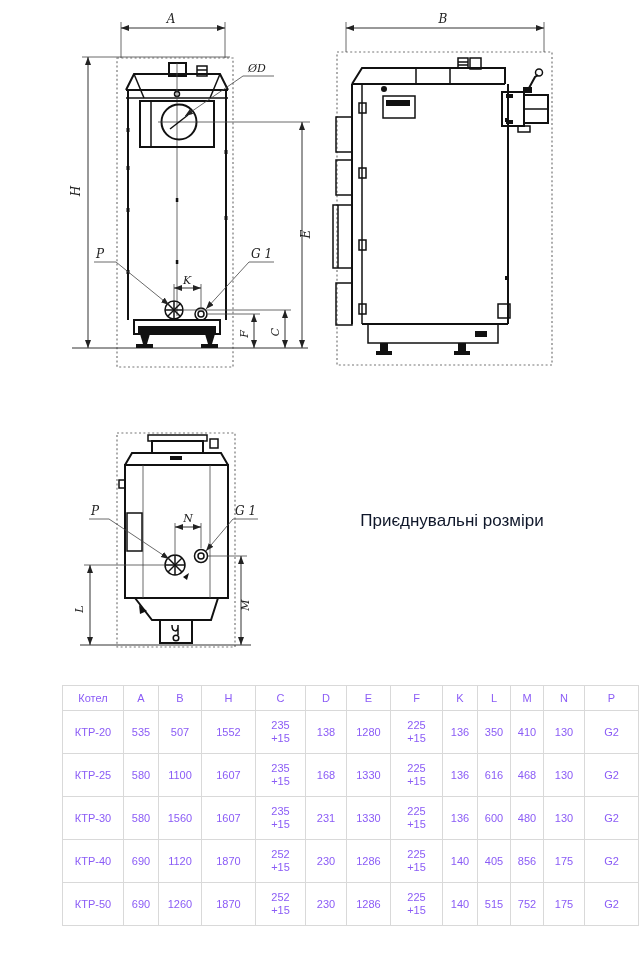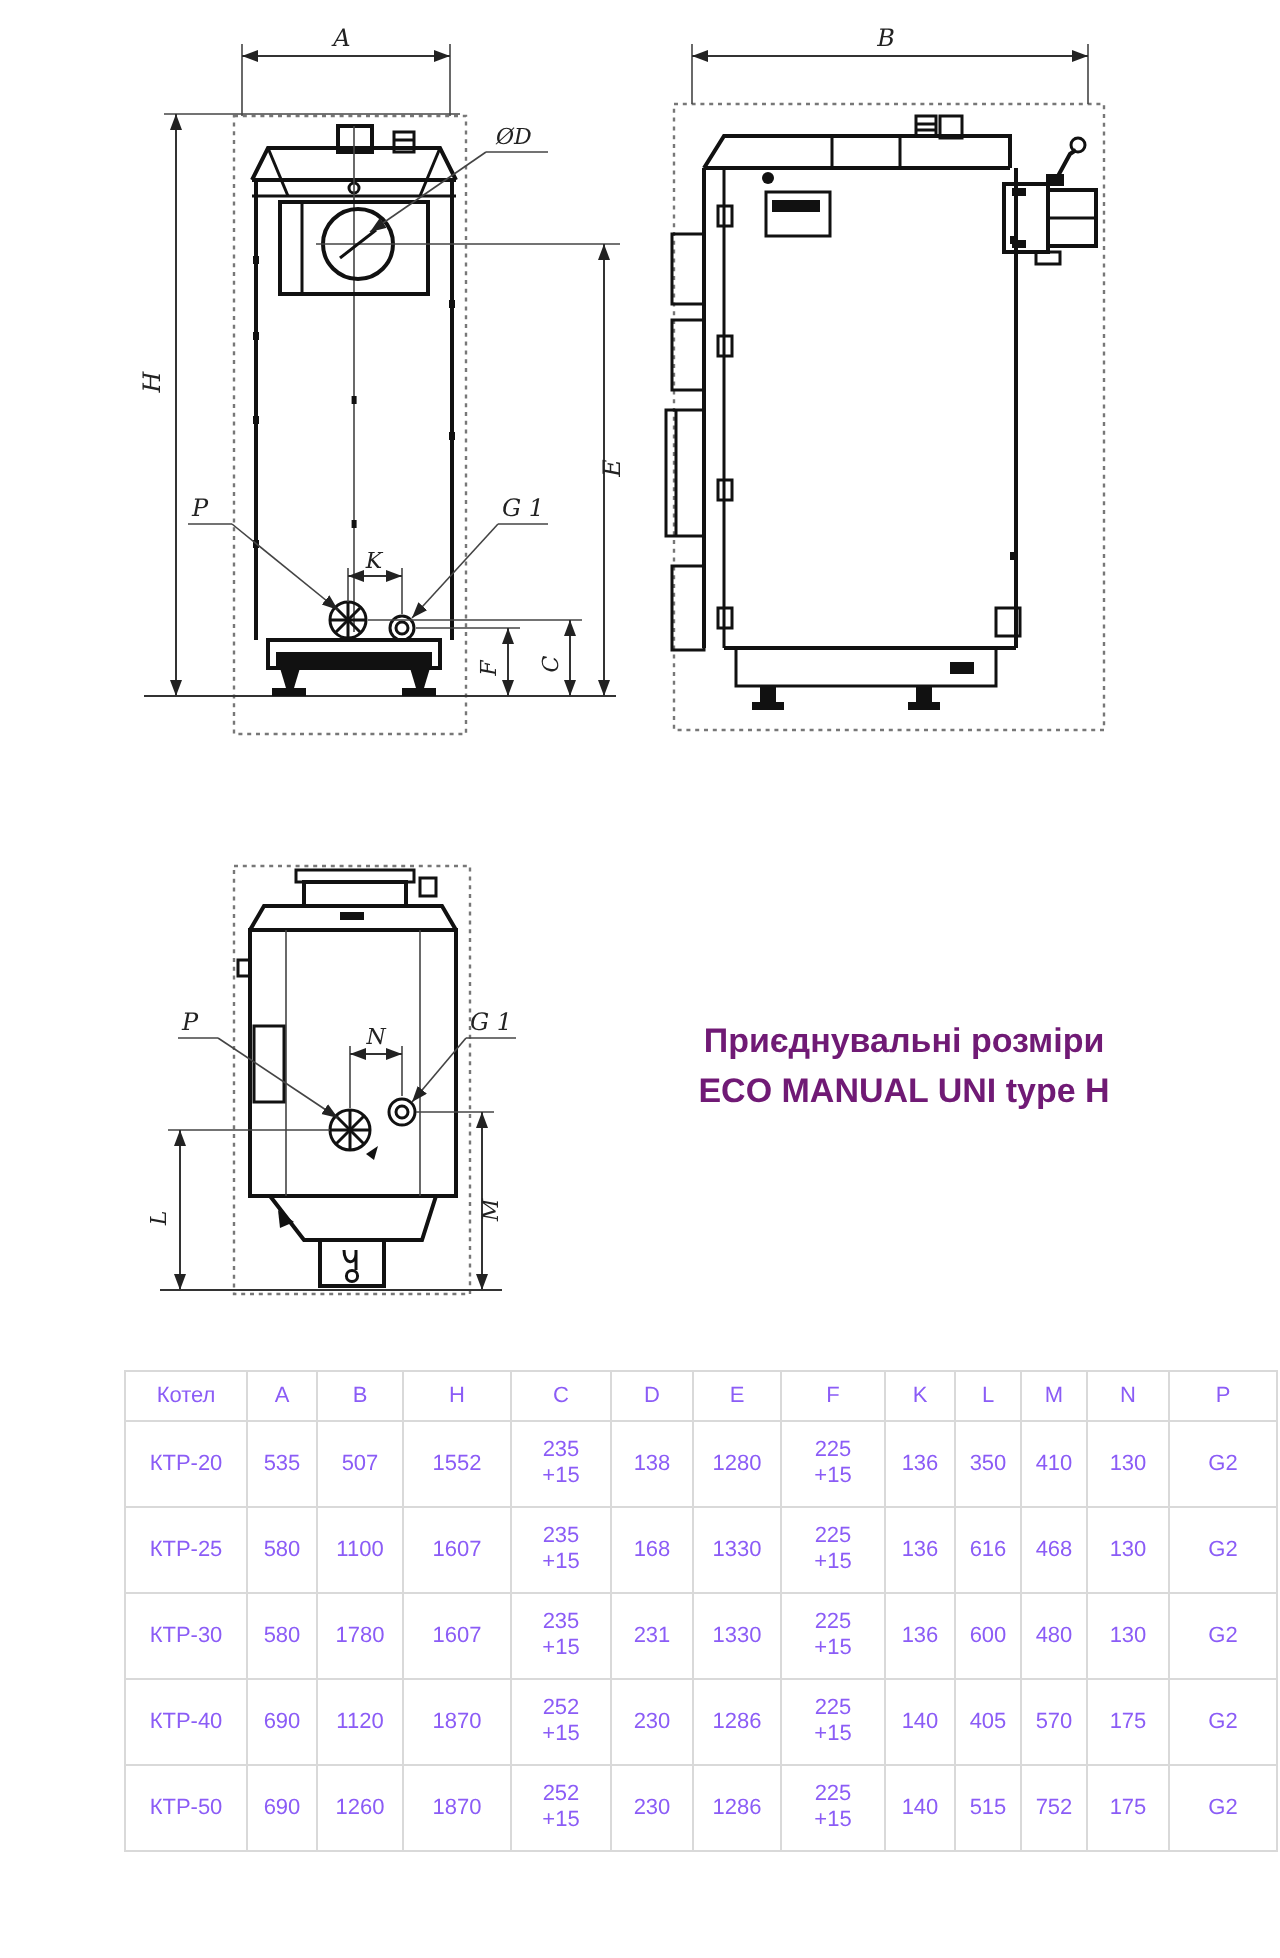--- a/index.html
+++ b/index.html
@@ -10,21 +10,21 @@
   svg .o2{stroke:#111;stroke-width:2;fill:none;}
   svg .o15{stroke:#111;stroke-width:1.5;fill:none;}
   svg .thin{stroke:#444;stroke-width:0.8;fill:none;}
   svg .dim{stroke:#333;stroke-width:1;fill:none;}
   svg .dash{stroke:#777;stroke-width:1.2;fill:none;stroke-dasharray:2 2.4;}
   svg .fill{fill:#111;stroke:none;}
   svg text.lbl{font-family:"DejaVu Serif",serif;font-style:italic;font-size:12px;fill:#222;}
   svg text.lbs{font-family:"DejaVu Serif",serif;font-style:italic;font-size:11px;fill:#222;}
   
   #title{left:322px;top:508px;width:260px;text-align:center;
-         font-size:17px;font-weight:bold;line-height:25px;color:#701a75;}
+         font-size:17px;font-weight:normal;line-height:25px;color:#0f172a;}
   
   #dim-table{left:62px;top:685px;width:576px;border-collapse:collapse;table-layout:fixed;
              font-size:11px;color:#8b5cf6;}
   #dim-table td,#dim-table th{border:1px solid #d9d9d9;text-align:center;vertical-align:middle;
              padding:0;font-weight:normal;white-space:pre-line;line-height:1.15;}
   #dim-table thead tr{height:25px;}
   #dim-table tbody tr{height:43px;}
 </style>
 </head>
 <body>
@@ -241,21 +241,20 @@
     <path class="fill" d="M64,180 L72,186 L65,189 Z"></path>
     <rect class="o2" x="85" y="195" width="32" height="23"></rect>
     <path class="o15" d="M97,200 C97,208 103,207 103,202 M103,200 L103,210"></path>
     <circle class="o15" cx="101" cy="213" r="2.8"></circle>
 
     <line class="dim" x1="5" y1="220" x2="176" y2="220"></line>
   </svg>
 
   <div id="title" class="abs">
     <div>Приєднувальні розміри</div>
-    <div>ECO MANUAL UNI type H</div>
   </div>
 
   <table id="dim-table" class="abs">
     <colgroup>
       <col style="width:61px">
         <col style="width:35px">
         <col style="width:43px">
         <col style="width:54px">
       <col style="width:50px">
         <col style="width:41px">
@@ -315,21 +314,21 @@
 +15</td>
           <td>136</td>
           <td>616</td>
           <td>468</td>
           <td>130</td>
           <td>G2</td>
       </tr>
       <tr>
         <td>КТР-30</td>
           <td>580</td>
-          <td>1780</td>
+          <td>1560</td>
           <td>1607</td>
           <td>235
 +15</td>
           <td>231</td>
           <td>1330</td>
           <td>225
 +15</td>
           <td>136</td>
           <td>600</td>
           <td>480</td>
@@ -342,21 +341,21 @@
           <td>1120</td>
           <td>1870</td>
           <td>252
 +15</td>
           <td>230</td>
           <td>1286</td>
           <td>225
 +15</td>
           <td>140</td>
           <td>405</td>
-          <td>570</td>
+          <td>856</td>
           <td>175</td>
           <td>G2</td>
       </tr>
       <tr>
         <td>КТР-50</td>
           <td>690</td>
           <td>1260</td>
           <td>1870</td>
           <td>252
 +15</td>

